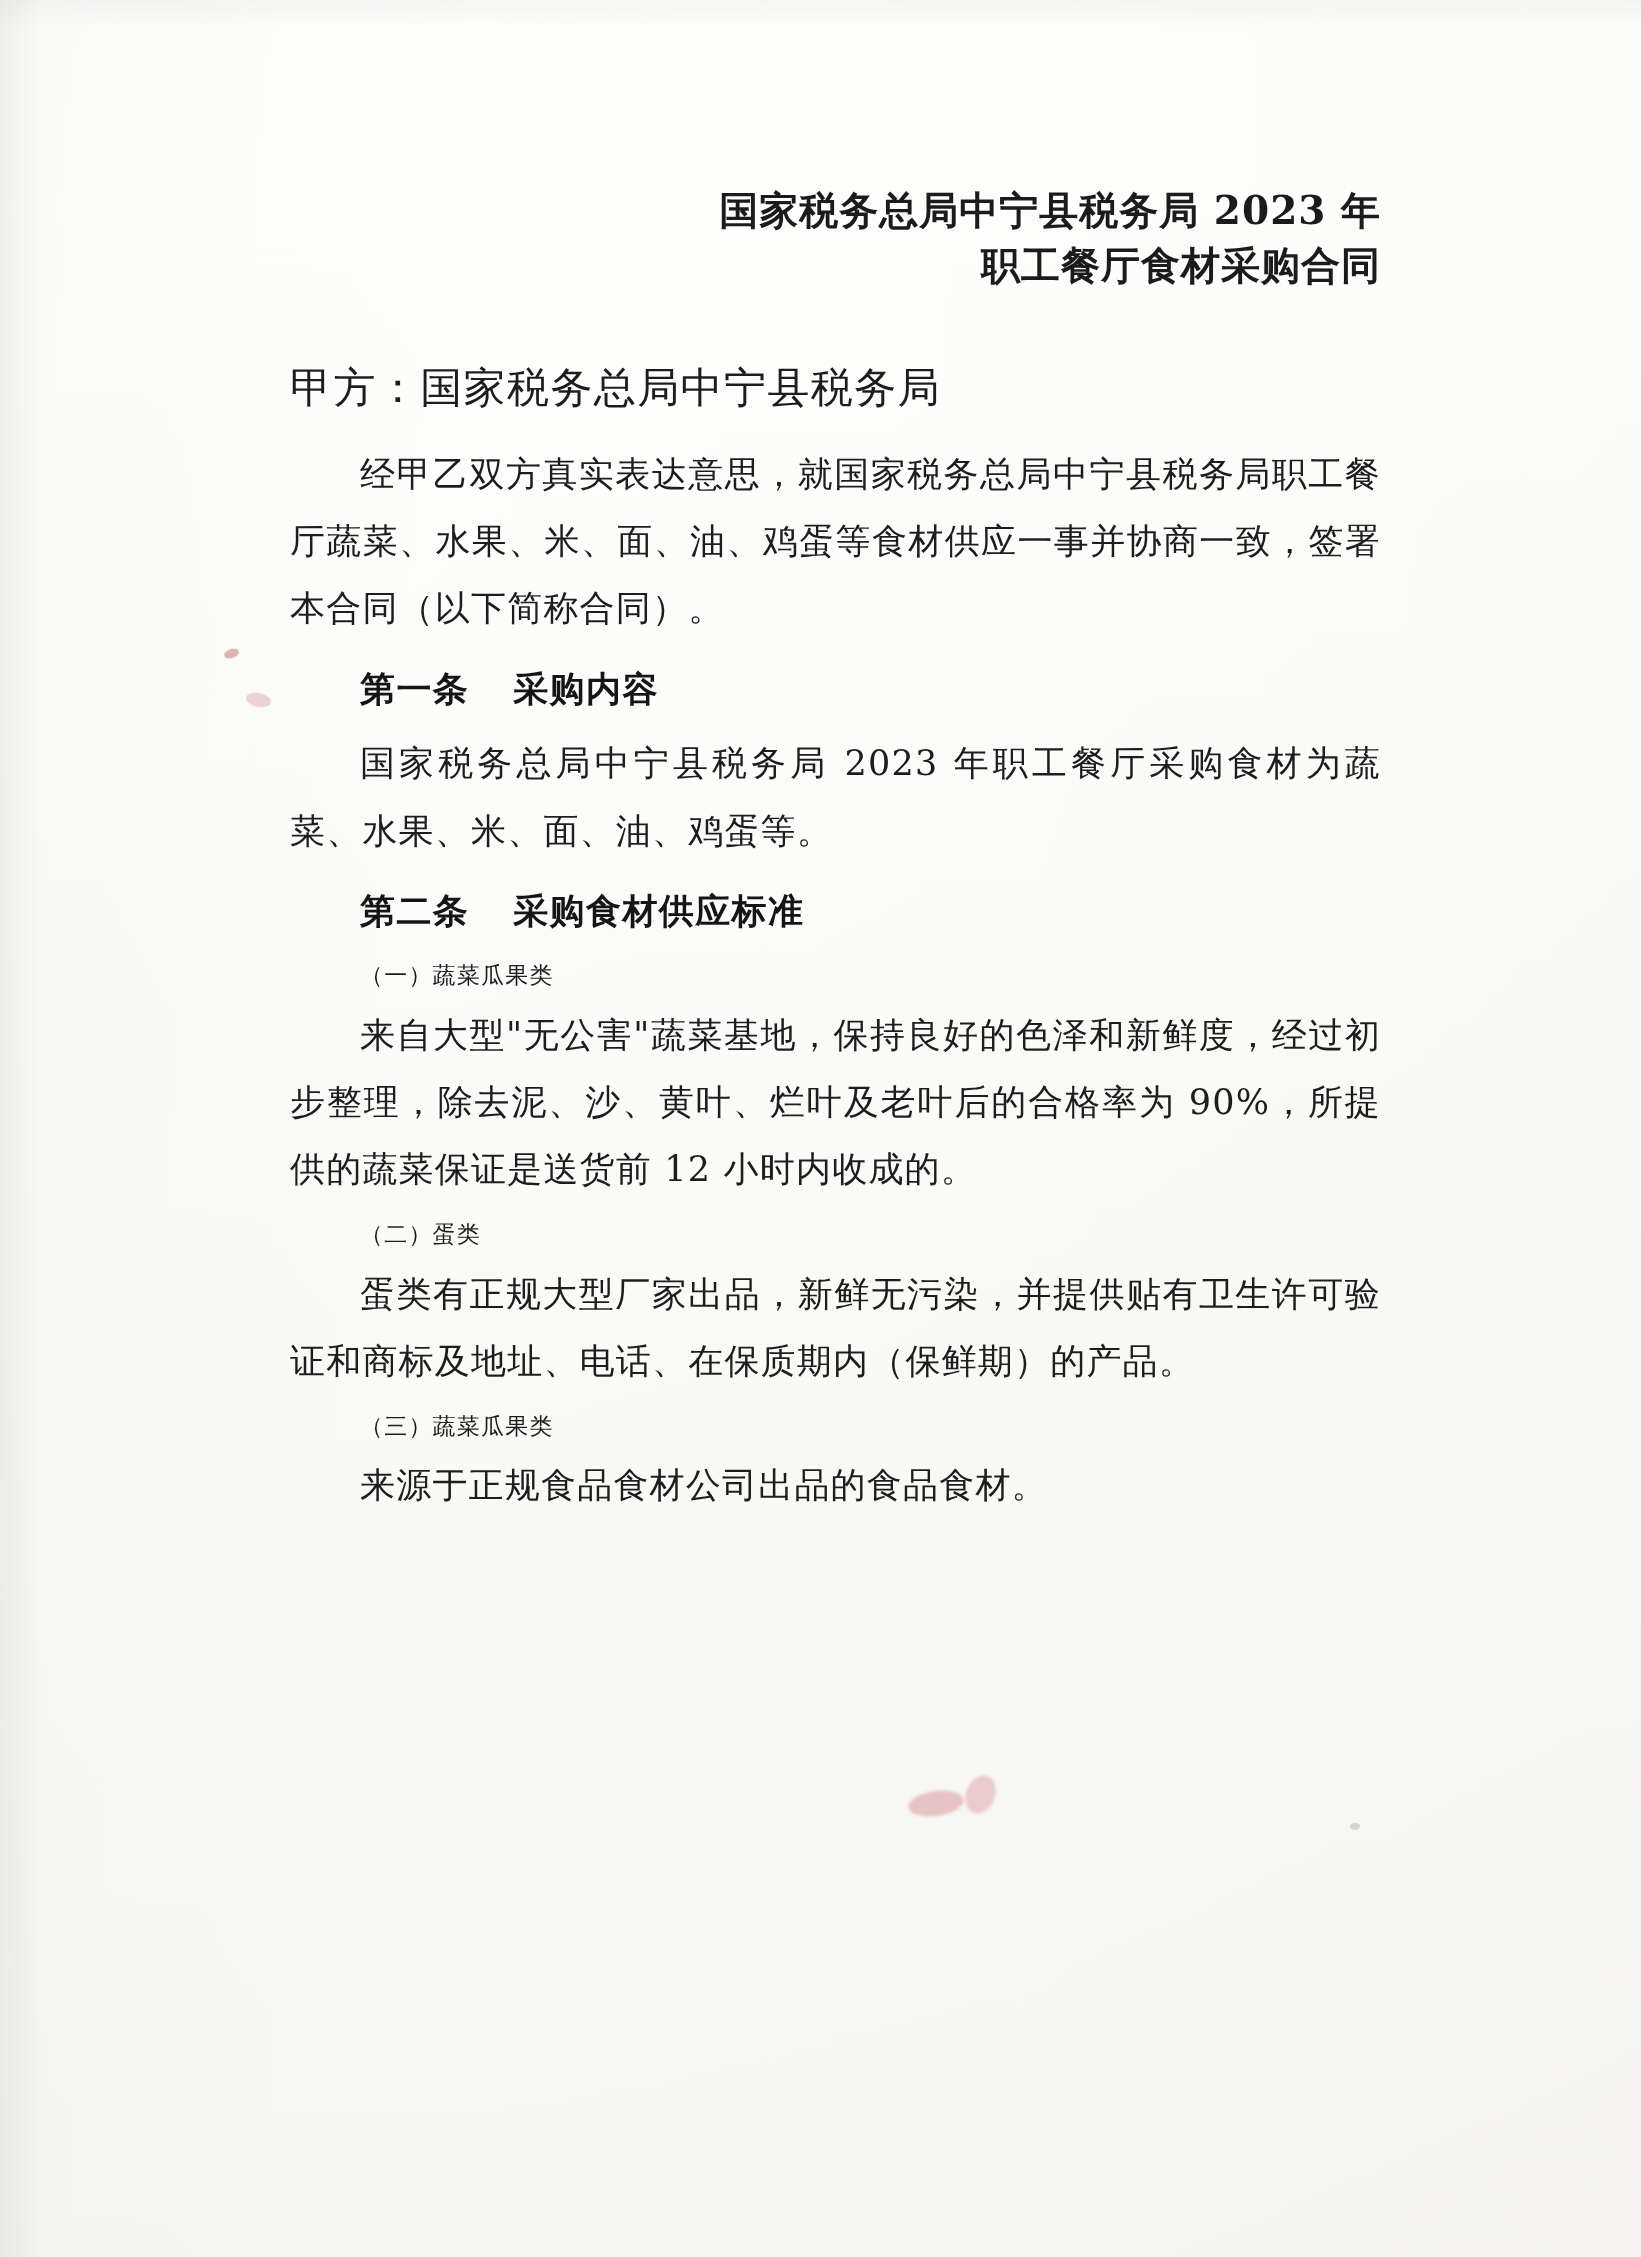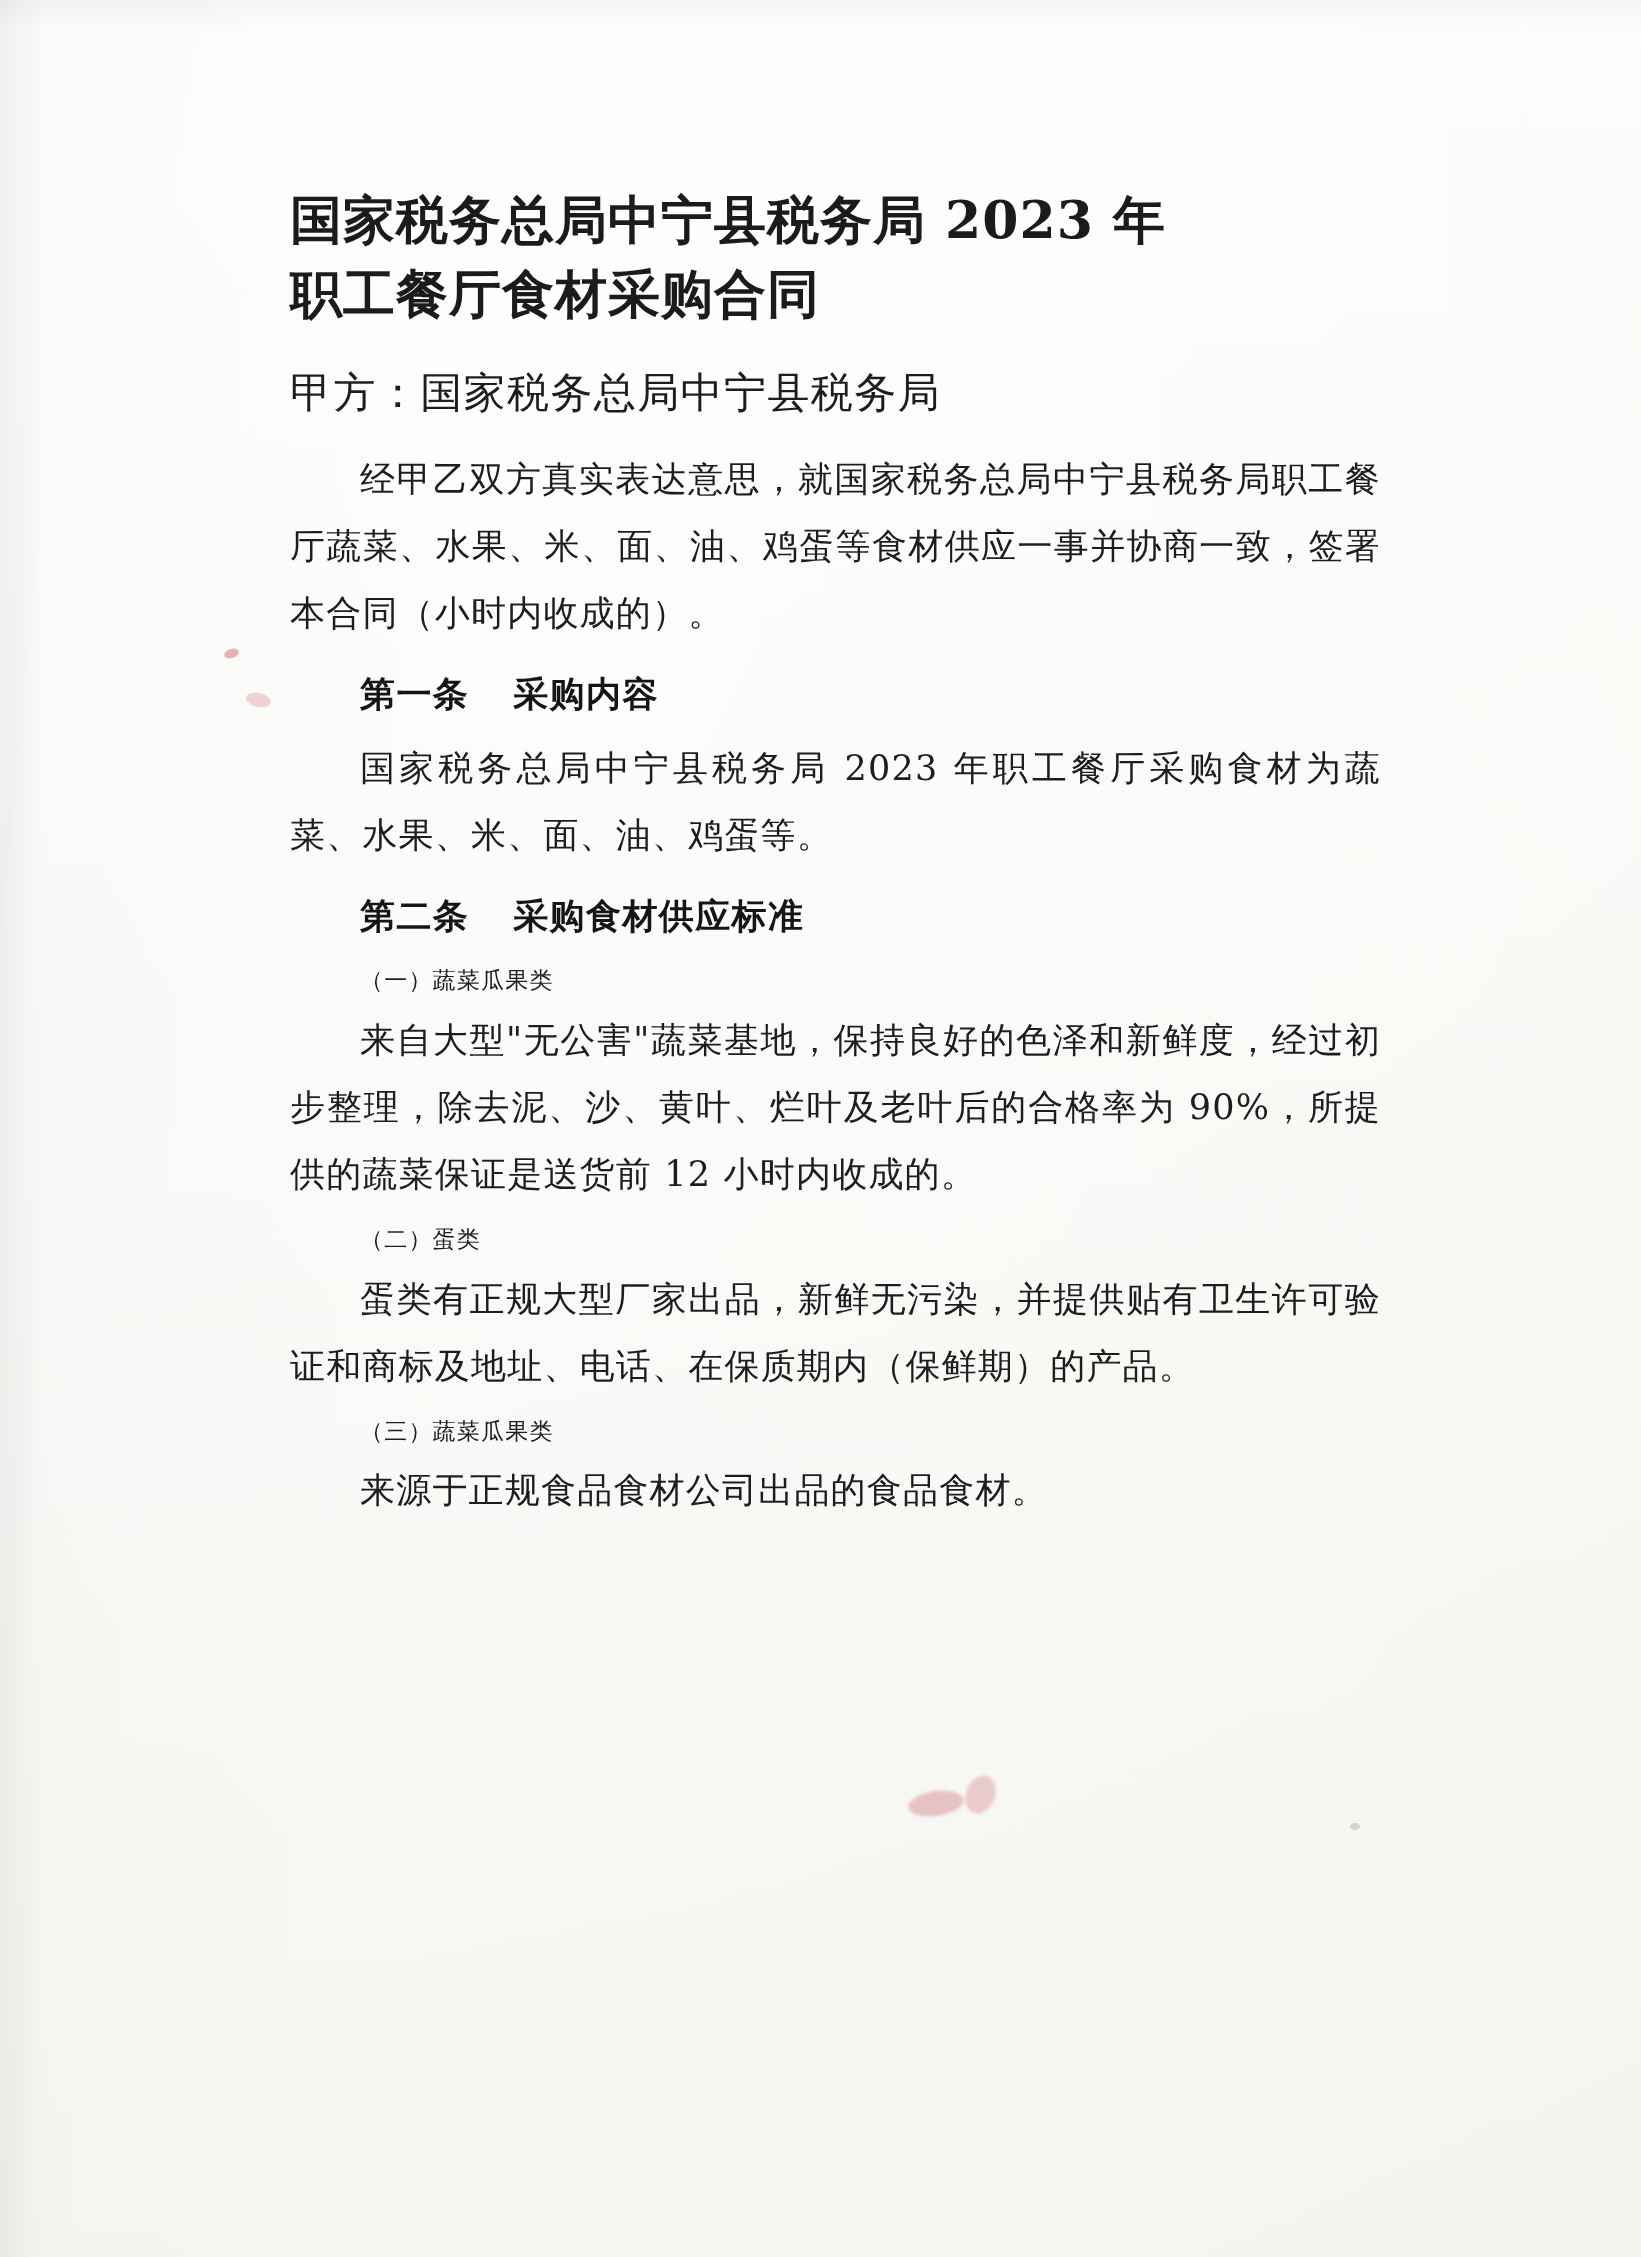--- a/index.html
+++ b/index.html
@@ -33,28 +33,28 @@
   }
 
   .content {
     position: absolute;
     left: 290px;
     top: 183px;
     width: 1091px;
   }
 
   .doc-title {
-    text-align: left;
+    text-align: right;
     font-family: "DejaVu Serif", serif;
     font-weight: bold;
-    font-size: 52px;
+    font-size: 39px;
     line-height: 1.42;
     color: #1b1b1b;
     letter-spacing: 1px;
-    margin: 0 0 28px 0;
+    margin: 0 0 60px 0;
   }
   .doc-title .line2 { display: block; }
 
   .party-line {
     font-size: 42px;
     line-height: 1.62;
     color: #1d1d1d;
     margin: 0 0 19.3px 0;
     letter-spacing: 1.4px;
   }
@@ -157,21 +157,21 @@
 
   <div class="content">
 
     <h1 class="doc-title">
       <span>国家税务总局中宁县税务局 2023 年</span>
       <span class="line2">职工餐厅食材采购合同</span>
     </h1>
 
     <div class="party-line">甲方：国家税务总局中宁县税务局</div>
 
-    <p class="body-para">经甲乙双方真实表达意思，就国家税务总局中宁县税务局职工餐厅蔬菜、水果、米、面、油、鸡蛋等食材供应一事并协商一致，签署本合同（小时内收成的）。</p>
+    <p class="body-para">经甲乙双方真实表达意思，就国家税务总局中宁县税务局职工餐厅蔬菜、水果、米、面、油、鸡蛋等食材供应一事并协商一致，签署本合同（以下简称合同）。</p>
 
     <h2 class="clause">
       <span>第一条</span><span class="gap"></span><span>采购内容</span>
     </h2>
     <p class="body-para">国家税务总局中宁县税务局 2023 年职工餐厅采购食材为蔬菜、水果、米、面、油、鸡蛋等。</p>
 
     <h2 class="clause">
       <span>第二条</span><span class="gap"></span><span>采购食材供应标准</span>
     </h2>
 

